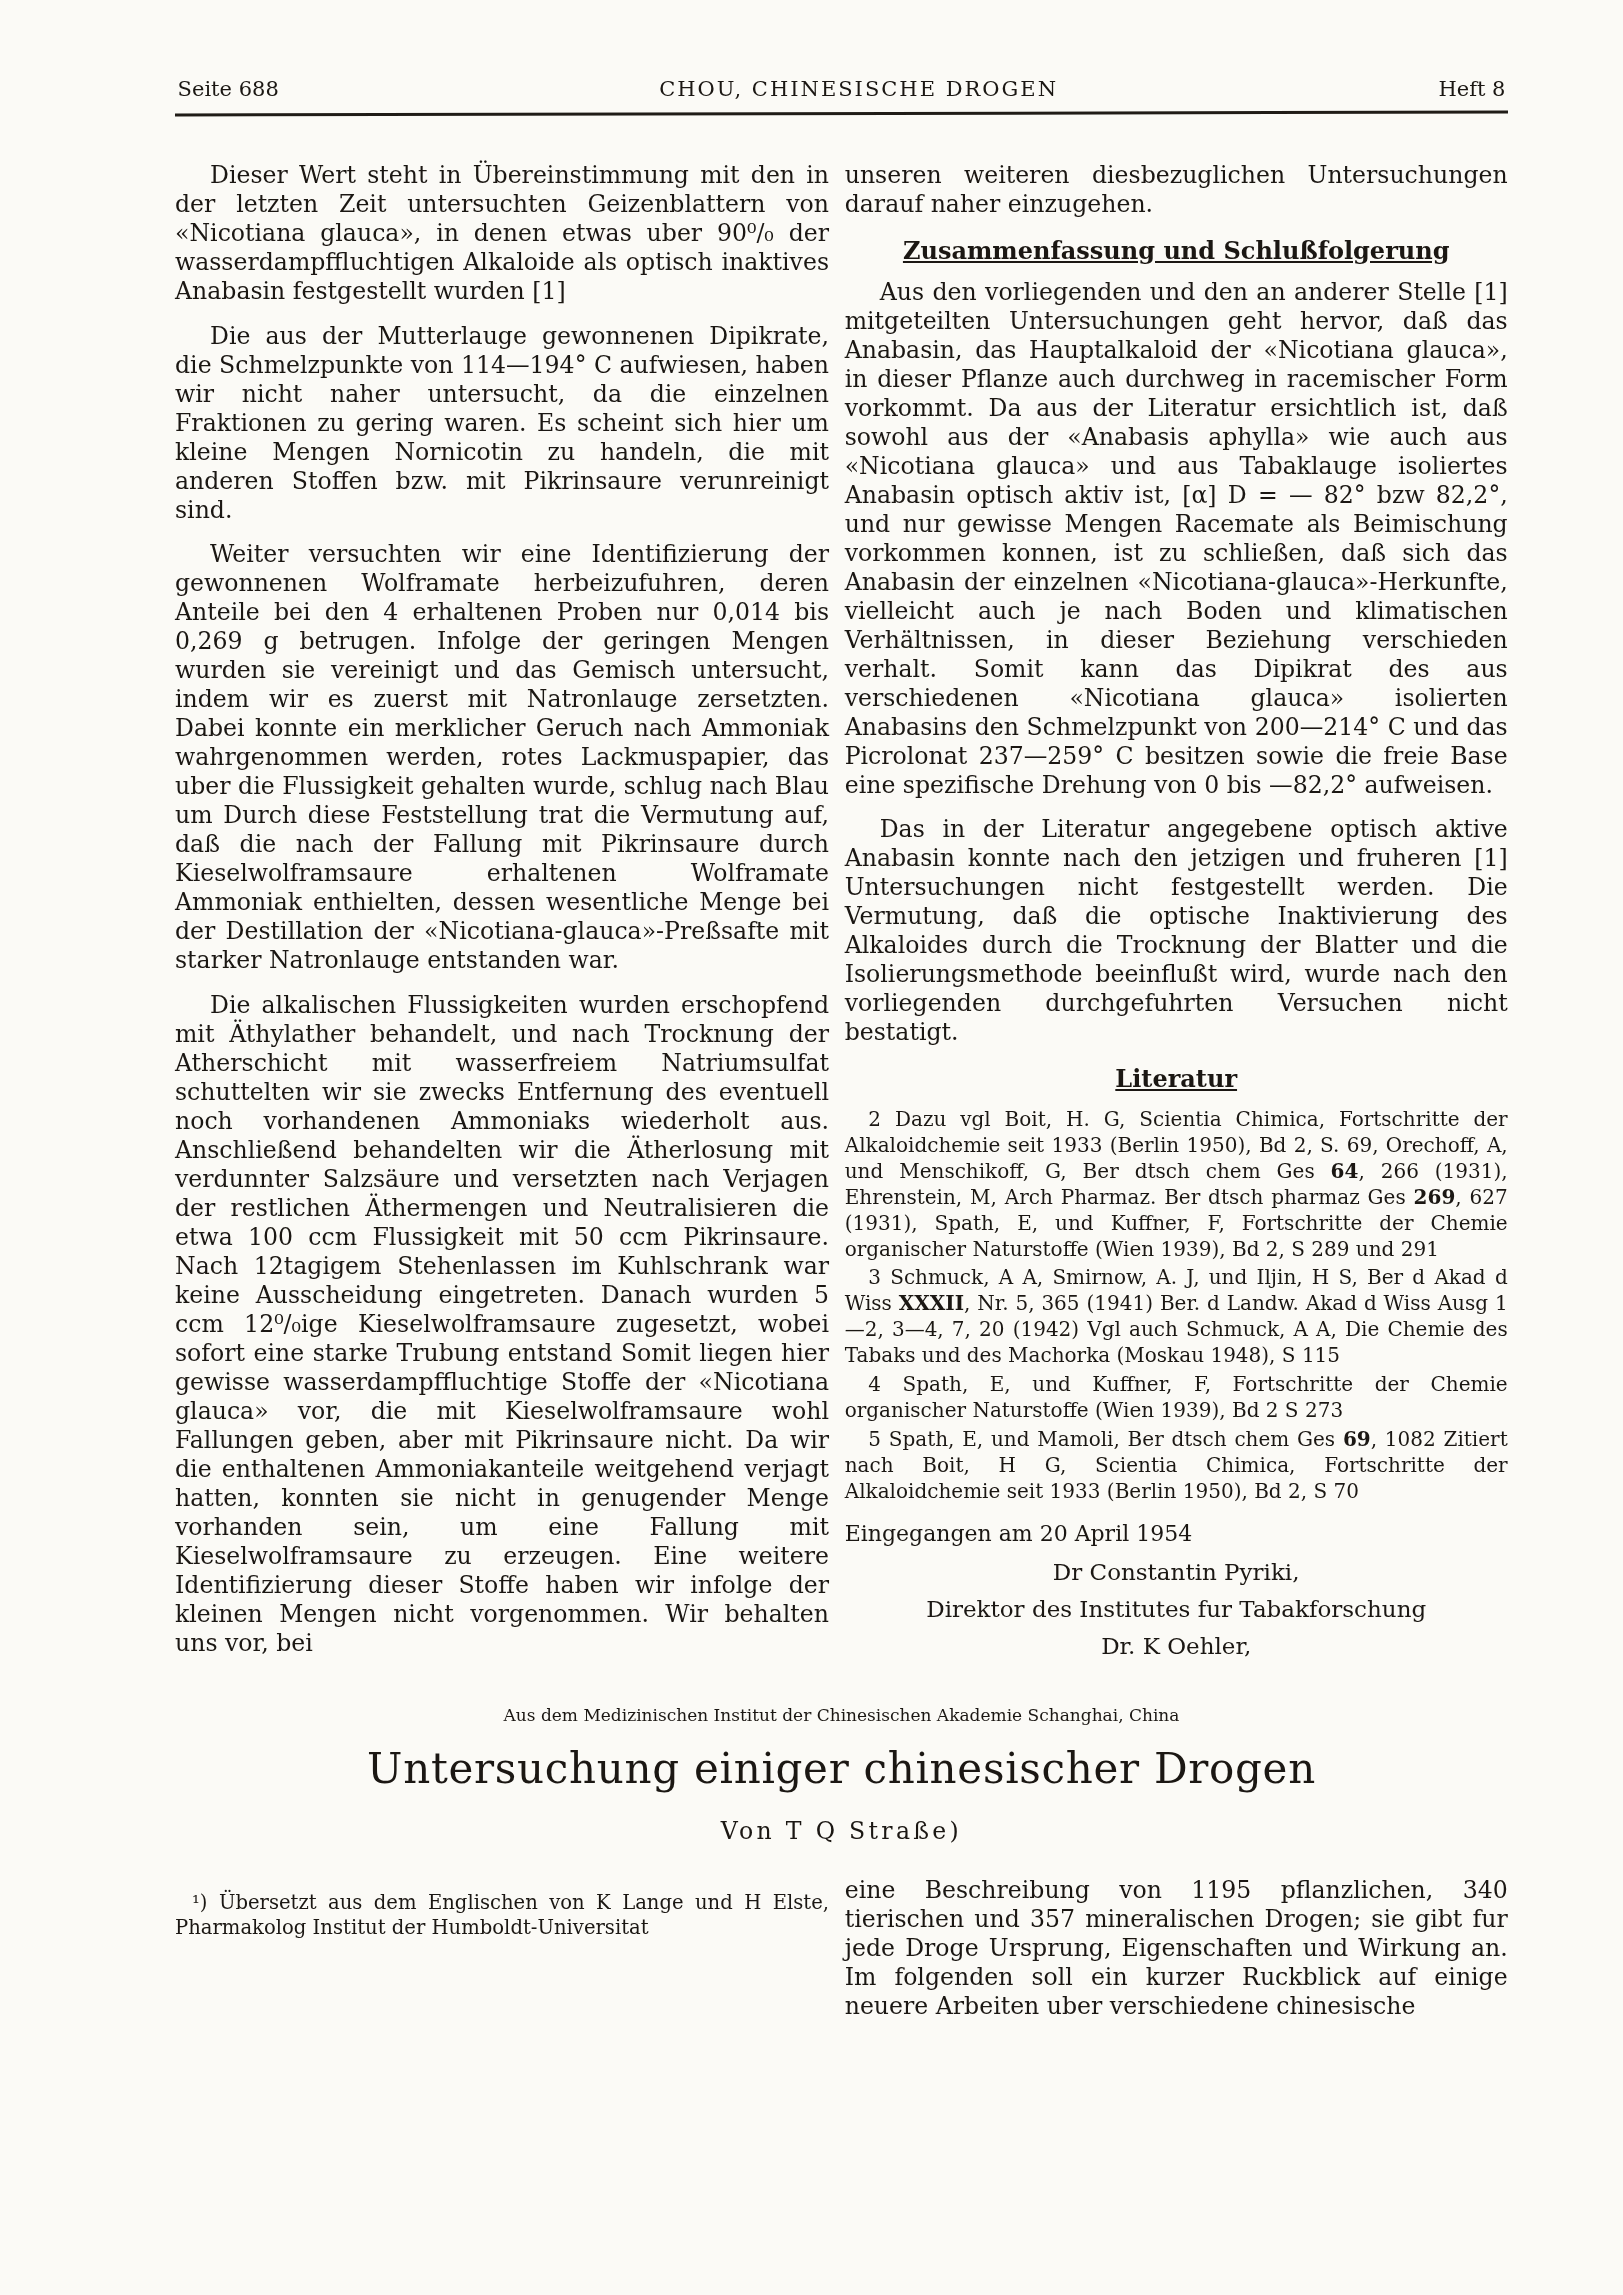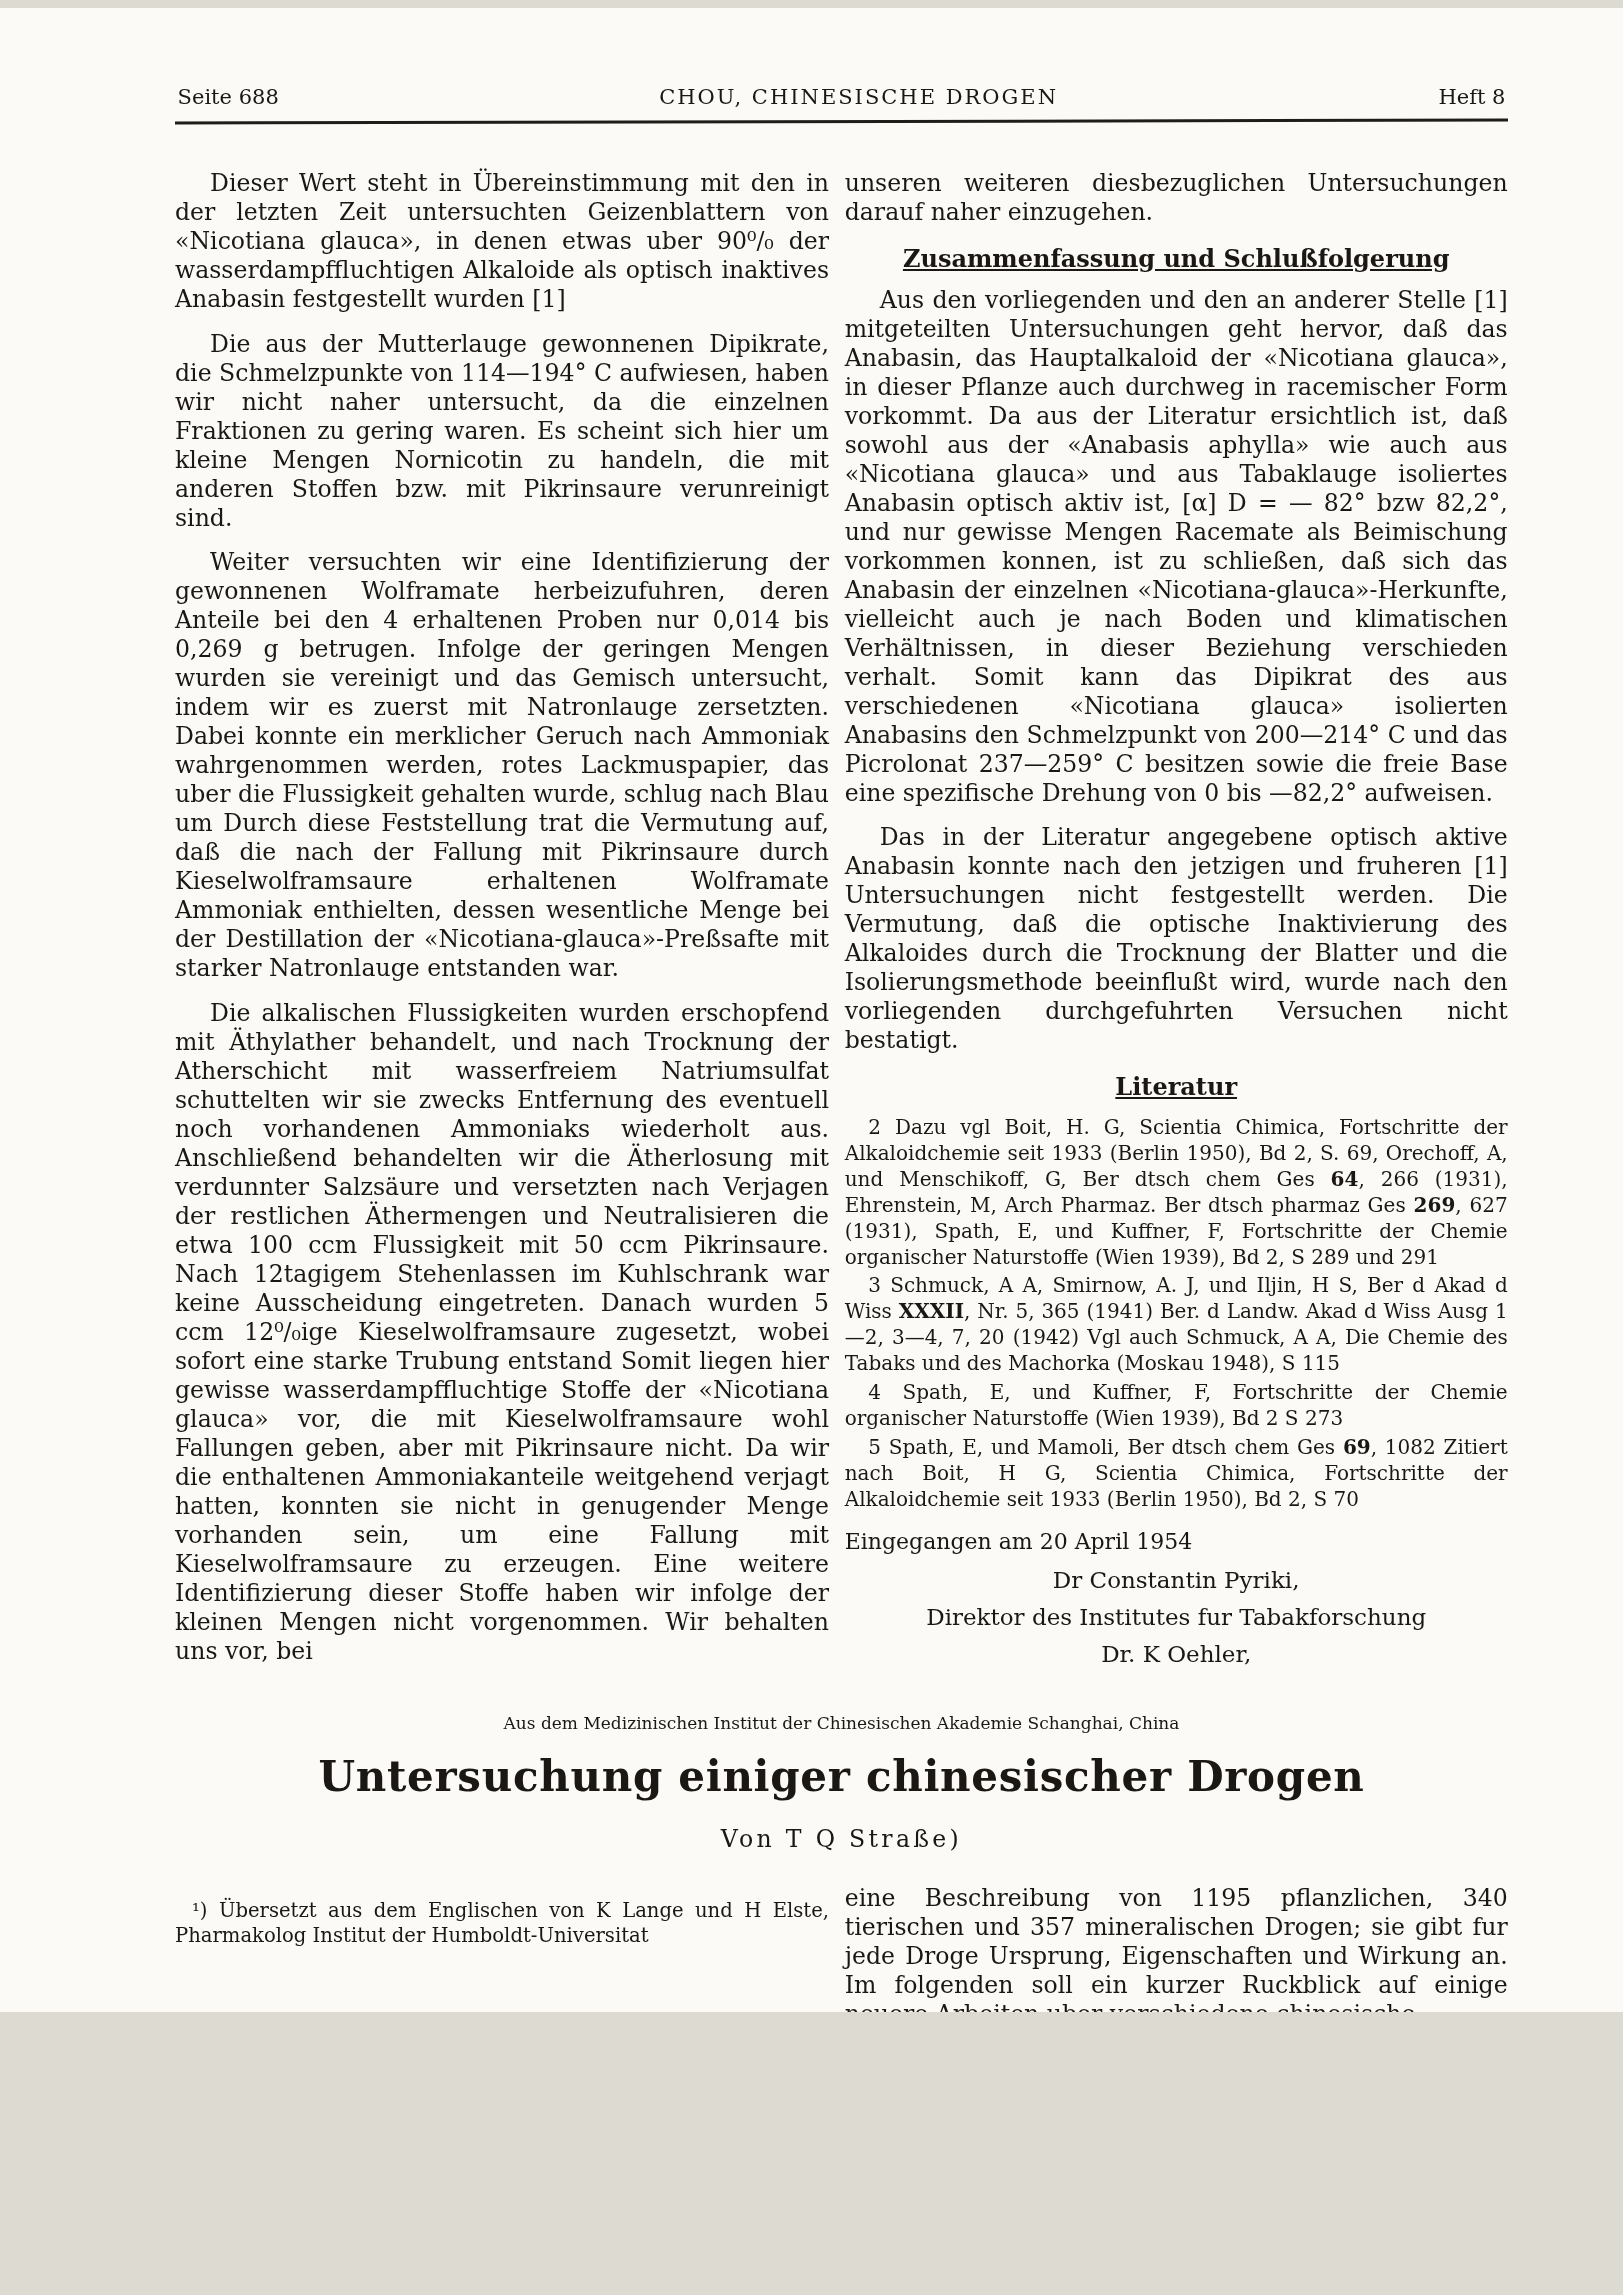--- a/index.html
+++ b/index.html
@@ -1,20 +1,20 @@
 <!DOCTYPE html>
 <html lang="de" style="font-size:10.5px"><head>
 <meta charset="utf-8">
 <style>
   html,body{margin:0;padding:0;background:#dddad2;}
   .page{
     position:relative;
     width:1623px;
-    height:2004px;
-    margin:8px auto;
+    height:2295px;
+    margin:0 auto;
     background:#fbfaf6;
     box-sizing:border-box;
     padding:77px 115px 0 175px;
     font-family:"DejaVu Serif","Liberation Serif",serif;
     color:#1b1713;
     overflow:hidden;
   }
   .hdr{
     display:flex;
     justify-content:space-between;
@@ -75,21 +75,21 @@
   }
   .article2{margin-top:31px;}
   .institute{
     text-align:center;
     font-size:17px;
     margin:0 0 19.6px;
   }
   .title{
     text-align:center;
     font-size:42px;
-    font-weight:bold;
+    font-weight:normal;
     letter-spacing:0.7px;
     margin:0 0 23.6px;
     font-family:"DejaVu Serif","Liberation Serif",serif;
   }
   .byline{
     text-align:center;
     font-size:23.6px;
     letter-spacing:3.3px;
     margin:0 0 31px;
   }

